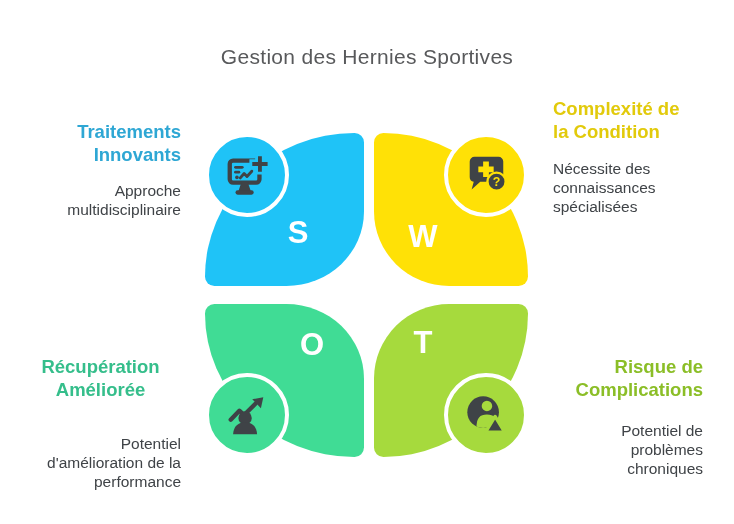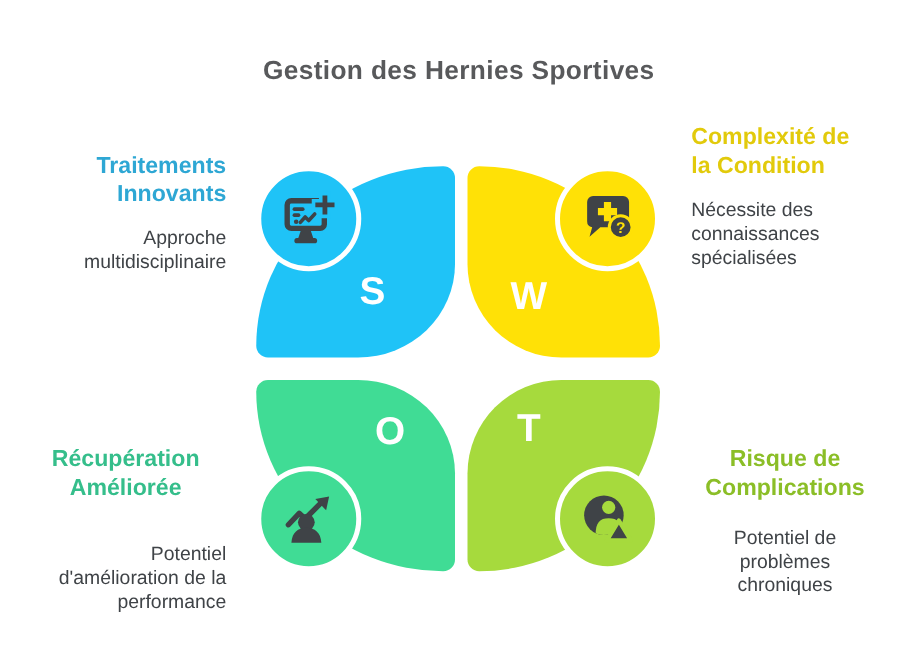--- a/index.html
+++ b/index.html
@@ -2,21 +2,21 @@
 <html><head>
 <meta charset="utf-8">
 <style>
   html,body{margin:0;padding:0;background:#ffffff;}
   .stage{
     position:relative;width:734px;height:524px;background:#ffffff;overflow:hidden;
     font-family:"Liberation Sans",sans-serif;
   }
   .title{
     position:absolute;left:0;top:45px;width:734px;text-align:center;
-    font-size:21px;font-weight:700;color:#58595B;letter-spacing:.3px;
+    font-size:21px;font-weight:400;color:#58595B;letter-spacing:.3px;
   }
   
   .petal{position:absolute;}
   .q-s{left:205px;top:133px;width:159px;height:153px;background:#1FC3F7;border-radius:100% 10px 52% 10px;}
   .q-w{left:374px;top:133px;width:154px;height:153px;background:#FFE106;border-radius:10px 100% 10px 52%;}
   .q-o{left:205px;top:304px;width:159px;height:153px;background:#40DC95;border-radius:10px 52% 10px 100%;}
   .q-t{left:374px;top:304px;width:154px;height:153px;background:#A6DA3D;border-radius:52% 10px 100% 10px;}
   .swot-letter{
     position:absolute;transform:translate(-50%,-50%);
     font-size:31px;font-weight:700;color:#ffffff;
@@ -40,21 +40,21 @@
   .label p{margin:0;font-size:15.5px;line-height:19px;color:#3F4347;white-space:pre-line;}
   .label-tl{left:20px;top:121px;width:161px;text-align:right;}
   .label-tl h2{color:#2EA7D4;}
   .label-tl p{margin-top:15px;}
   .label-tr{left:553px;top:98px;width:150px;text-align:left;}
   .label-tr h2{color:#E2CA0B;}
   .label-tr p{margin-top:16px;}
   .label-bl{left:20px;top:356px;width:161px;text-align:right;}
   .label-bl h2{color:#35BE8B;text-align:center;}
   .label-bl p{margin-top:33px;}
-  .label-br{left:553px;top:356px;width:150px;text-align:center;}
+  .label-br{left:553px;top:356px;width:150px;text-align:right;}
   .label-br h2{color:#8BBE27;}
   .label-br p{margin-top:20px;}
 </style>
 </head>
 <body>
 
 <div class="stage">
 
   <div class="title">Gestion des Hernies Sportives</div>
 

